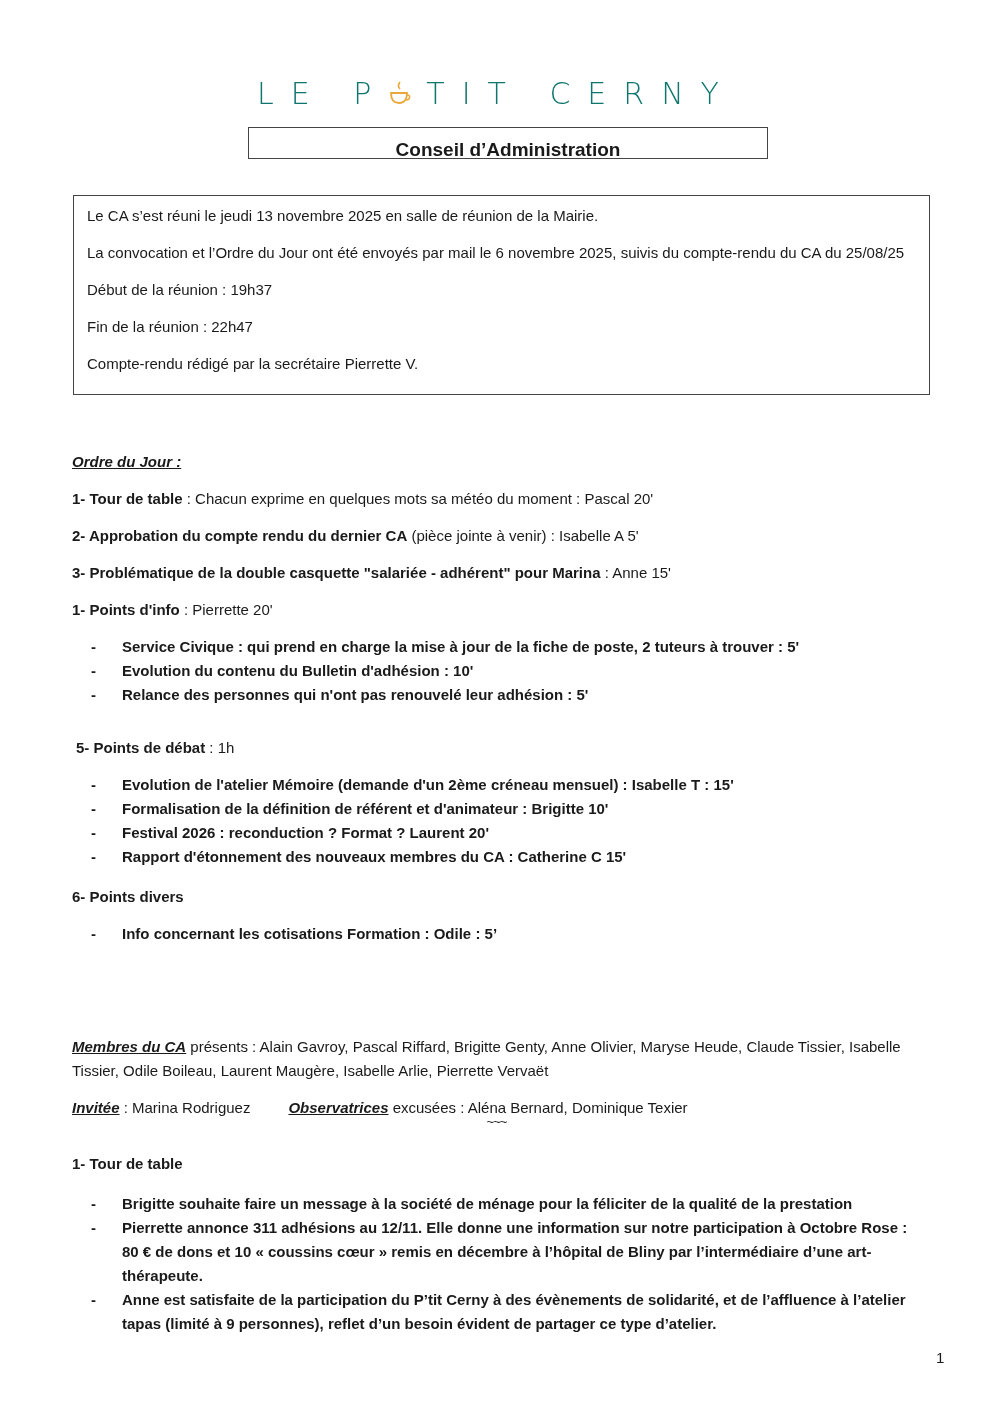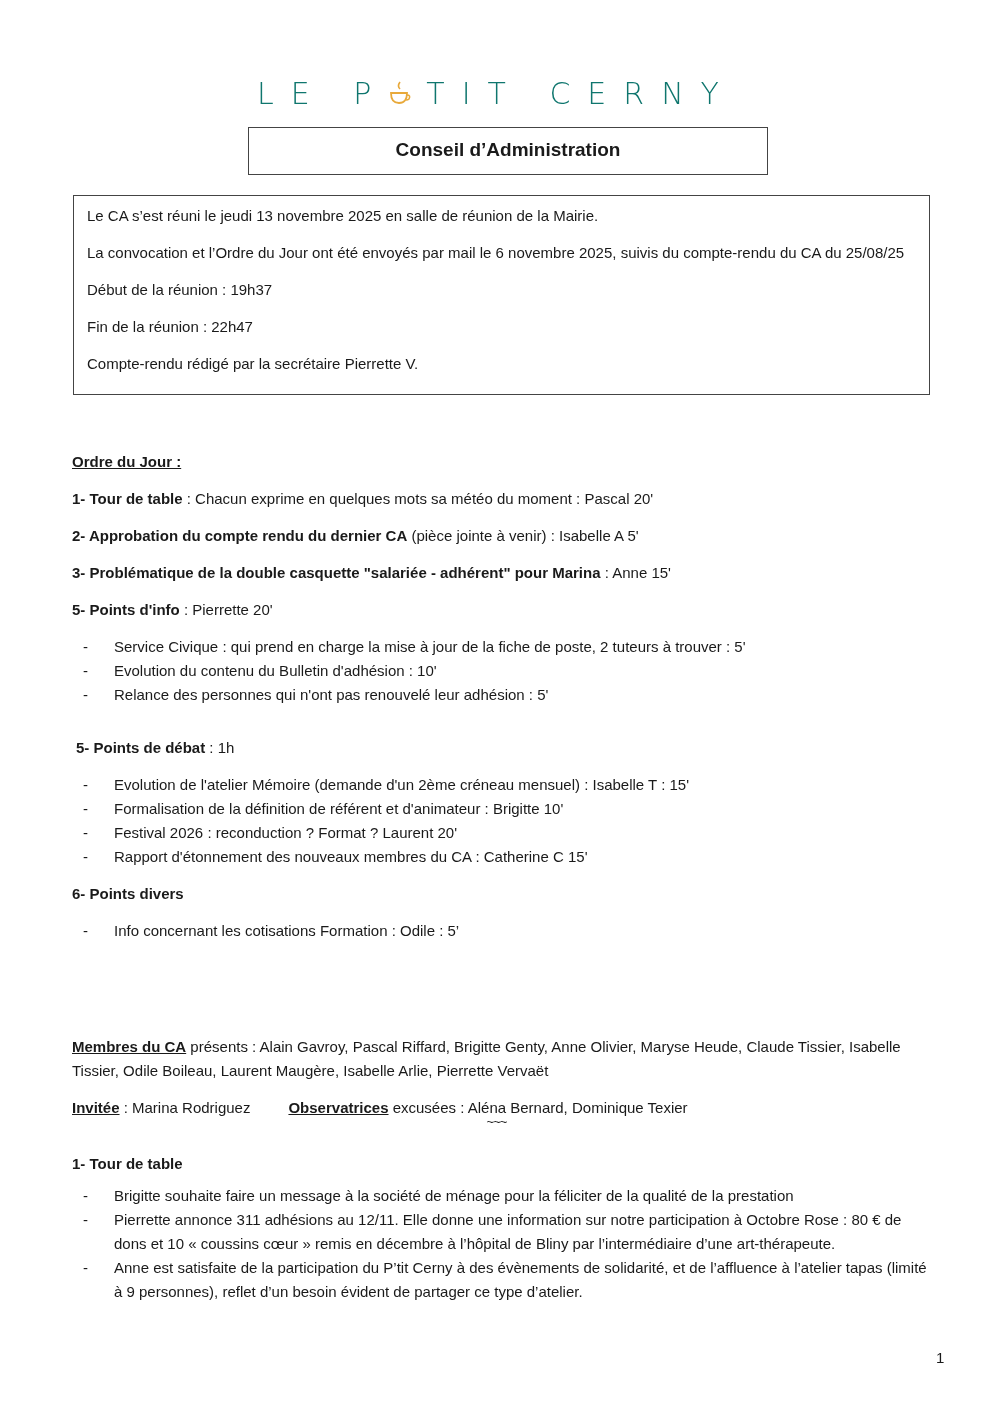--- a/index.html
+++ b/index.html
@@ -8,34 +8,34 @@
     font-family: "Liberation Sans", sans-serif; color: #1a1a1a;
     font-size: 15px;
   }
   .logo {
     position: absolute; top: 74px; left: 0; width: 993px; text-align: center;
     font-family: "DejaVu Sans", sans-serif; font-size: 30px; letter-spacing: 17px;
     color: #0f766e; font-weight: 300; line-height: 40px;
   }
   .logo .cup { display: inline-block; width: 24px; height: 28px; vertical-align: -4px; margin-right: 14px; }
   .title-box {
-    position: absolute; left: 248px; top: 127px; width: 520px; height: 48px;
+    position: absolute; left: 248px; top: 127px; width: 520px; height: 32px;
     border: 1.5px solid #444; box-sizing: border-box;
     text-align: center; line-height: 44px; font-weight: bold; font-size: 19px;
   }
   .info-box {
     position: absolute; left: 73px; top: 195px; width: 857px; height: 200px;
     border: 1.5px solid #444; box-sizing: border-box; padding: 8px 13px;
   }
   .info-box p { margin: 0 0 14px 0; line-height: 23px; }
   .section { position: absolute; left: 72px; width: 870px; }
   .line { line-height: 24px; }
-  .u { text-decoration: underline; font-weight: bold; }
+  .u { text-decoration: underline; font-weight: bold; font-style: italic; }
   .b { font-weight: bold; }
-  ul.dash { list-style: none; margin: 8px; padding: 0; }
+  ul.dash { list-style: none; margin: 16px; padding: 0; font-weight: bold; }
   ul.dash li { position: relative; padding-left: 34px; line-height: 24px; }
   ul.dash li::before { content: "-"; position: absolute; left: 3px; }
   .page-num { position: absolute; left: 936px; top: 1349px; font-size: 15px; }
   .sep { position: absolute; left: 0; width: 993px; top: 1114px; text-align: center; font-size: 13px; letter-spacing: -1px; }
 </style>
 </head>
 <body>
 
 <div class="logo">
   <span>LE P</span><svg class="cup" viewBox="0 0 24 28">
@@ -53,21 +53,21 @@
   <p style="margin-bottom:14px">Début de la réunion : 19h37</p>
   <p>Fin de la réunion : 22h47</p>
   <p>Compte-rendu rédigé par la secrétaire Pierrette V.</p>
 </div>
 
 <div class="section" style="top:450px">
   <div class="line u">Ordre du Jour :</div>
   <div class="line" style="margin-top:13px"><span class="b">1- Tour de table</span><span> : Chacun exprime en quelques mots sa météo du moment : Pascal 20'</span></div>
   <div class="line" style="margin-top:13px"><span class="b">2- Approbation du compte rendu du dernier CA</span><span> (pièce jointe à venir) : Isabelle A  5'</span></div>
   <div class="line" style="margin-top:13px"><span class="b">3- Problématique de la double casquette "salariée - adhérent" pour Marina</span><span> : Anne 15'</span></div>
-  <div class="line" style="margin-top:13px"><span class="b">5- Points d'info</span><span> : Pierrette 20'</span></div>
+  <div class="line" style="margin-top:13px"><span class="b">1- Points d'info</span><span> : Pierrette 20'</span></div>
   <ul class="dash" style="margin-top:13px">
     <li>Service Civique : qui prend en charge la mise à jour de la fiche de poste, 2 tuteurs à trouver : 5'</li>
     <li>Evolution du contenu du Bulletin d'adhésion : 10'</li>
     <li>Relance des personnes qui n'ont pas renouvelé leur adhésion : 5'</li>
   </ul>
   <div class="line" style="margin-top:29px; padding-left:4px"><span class="b">5- Points de débat</span><span> : 1h</span></div>
   <ul class="dash" style="margin-top:13px">
     <li>Evolution de l'atelier Mémoire (demande d'un 2ème créneau mensuel) : Isabelle T : 15'</li>
     <li>Formalisation de la définition de référent et d'animateur : Brigitte 10'</li>
     <li>Festival 2026 : reconduction ? Format ? Laurent 20'</li>

